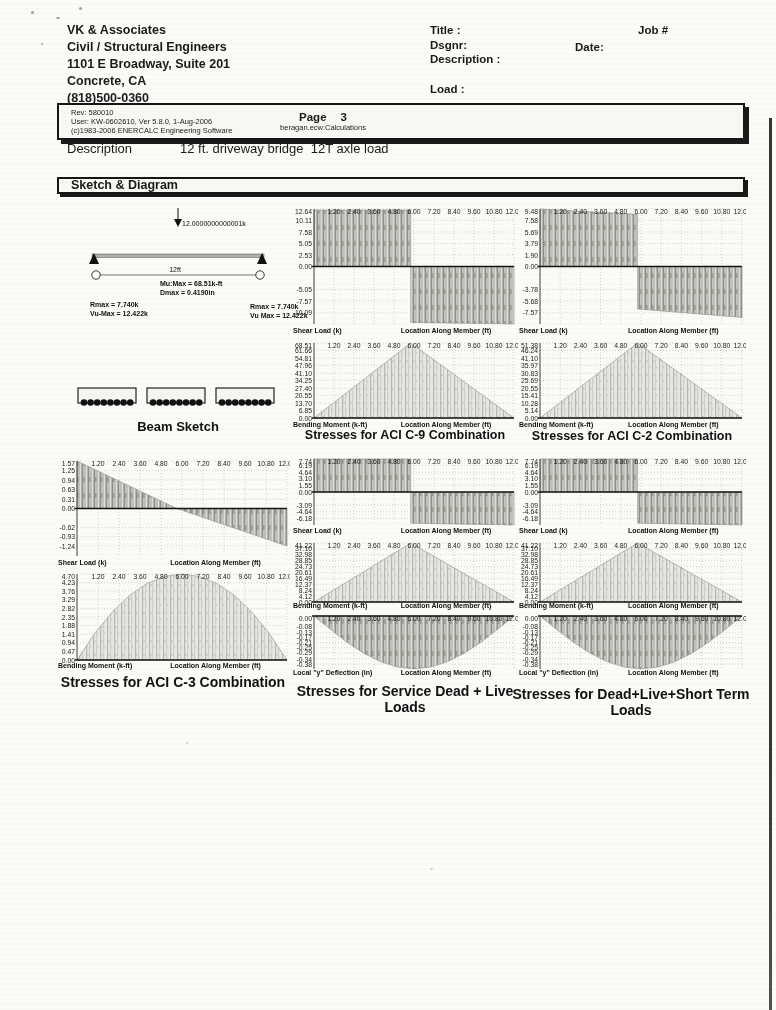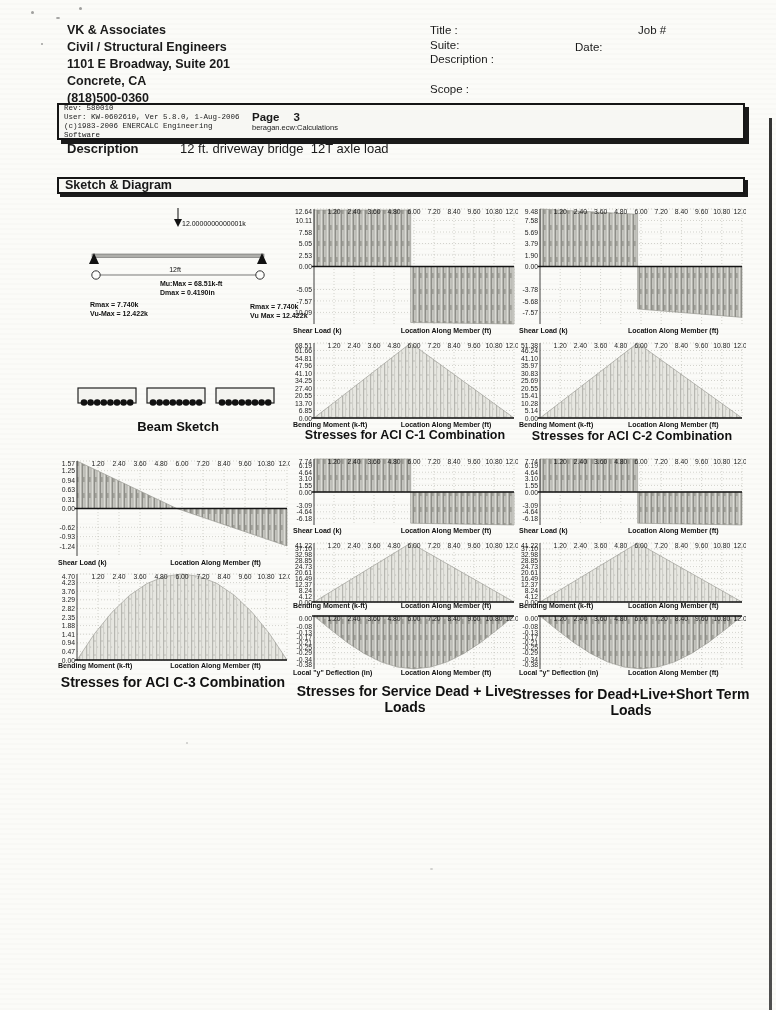--- a/index.html
+++ b/index.html
@@ -3,37 +3,37 @@
 <meta charset="utf-8">
 <title>Scanned Calc Sheet</title>
 <style>
   html,body{margin:0;padding:0;background:#e9e9e6;}
   .page{position:relative;width:776px;height:1010px;margin:0 auto;background:#fbfbf8;
         font-family:"Liberation Sans",sans-serif;color:#1a1a1a;overflow:hidden;
         background-image:repeating-linear-gradient(0deg, rgba(60,60,55,.015) 0 2px, transparent 2px 5px);}
   .abs{position:absolute;}
   
   .lh-line{font-weight:bold;font-size:12.5px;line-height:17px;white-space:pre;}
-  .form-label{font-weight:normal;font-size:11.5px;white-space:pre;}
+  .form-label{font-weight:bold;font-size:11.5px;white-space:pre;}
   
   .titlebar{left:57px;top:103px;width:688px;height:37px;background:#f7f7f3;
             border:2px solid #161616;box-shadow:4px 4px 0 0 #1a1a1a;
             display:flex;align-items:center;box-sizing:border-box;}
-  .tb-left{width:188px;padding-left:5px;font-size:7.5px;line-height:9px;color:#222;font-family:Liberation Mono, monospace;}
+  .tb-left{width:188px;padding-left:12px;font-size:7.5px;line-height:9px;color:#222;}
   .tb-center{flex:1;font-size:16.5px;font-weight:bold;letter-spacing:.2px;}
-  .tb-right{width:128px;text-align:left;padding-right:24px;}
+  .tb-right{width:128px;text-align:center;padding-right:24px;}
   .tb-page{font-size:11.5px;font-weight:bold;}
   .tb-page .num{margin-left:14px;}
   .tb-file{font-size:7.5px;}
-  .desc-label{font-weight:bold;font-size:13px;}
+  .desc-label{font-weight:normal;font-size:13px;}
   .desc-value{font-size:13px;white-space:pre;}
   
   .sectionbar{left:57px;top:177px;width:688px;height:17px;background:#f7f7f3;
               border:2px solid #161616;box-shadow:3px 3px 0 0 #1a1a1a;box-sizing:border-box;
-              font-size:12.5px;font-weight:bold;padding-left:6px;line-height:13px;}
+              font-size:12.5px;font-weight:bold;padding-left:12px;line-height:13px;}
   
   .chart-title{font-weight:bold;text-align:center;color:#111;}
   .ct-sm{font-size:12.5px;}
   .ct-lg{font-size:14px;}
   
   text{font-family:"Liberation Sans",sans-serif;}
   .tk{font-size:6.8px;fill:#1c1c1c;}
   .axl{font-size:7px;font-weight:bold;fill:#111;}
   .bs{font-size:7px;fill:#111;}
   .bsb{font-size:7px;font-weight:bold;fill:#111;}
@@ -77,24 +77,24 @@
   <div class="abs" style="left:67px;top:22px">
     <div class="lh-line">VK &amp; Associates</div>
     <div class="lh-line">Civil / Structural Engineers</div>
     <div class="lh-line">1101 E Broadway, Suite 201</div>
     <div class="lh-line">Concrete, CA</div>
     <div class="lh-line">(818)500-0360</div>
   </div>
 
   <div class="abs form-label" style="left:430px;top:24px">Title :</div>
   <div class="abs form-label" style="left:638px;top:24px">Job #</div>
-  <div class="abs form-label" style="left:430px;top:39px">Suite:</div>
+  <div class="abs form-label" style="left:430px;top:39px">Dsgnr:</div>
   <div class="abs form-label" style="left:575px;top:41px">Date:</div>
   <div class="abs form-label" style="left:430px;top:53px">Description :</div>
-  <div class="abs form-label" style="left:430px;top:83px">Scope :</div>
+  <div class="abs form-label" style="left:430px;top:83px">Load :</div>
 
   <div class="abs titlebar">
     <div class="tb-left">
       <div>Rev: 580010</div>
       <div>User: KW-0602610, Ver 5.8.0, 1-Aug-2006</div>
       <div>(c)1983-2006 ENERCALC Engineering Software</div>
     </div>
     <div class="tb-right">
       <div class="tb-page">
         <span>Page</span><span class="num">3</span>
@@ -148,21 +148,21 @@
       <circle cx="162" cy="200.5" r="3.3" fill="#111"></circle>
       <circle cx="168.6" cy="200.5" r="3.3" fill="#111"></circle>
       <circle cx="175.2" cy="200.5" r="3.3" fill="#111"></circle>
       <circle cx="181.8" cy="200.5" r="3.3" fill="#111"></circle>
       <circle cx="188.4" cy="200.5" r="3.3" fill="#111"></circle>
       <circle cx="195" cy="200.5" r="3.3" fill="#111"></circle>
       <circle cx="201.6" cy="200.5" r="3.3" fill="#111"></circle>
       <circle cx="208.2" cy="200.5" r="3.3" fill="#111"></circle>
     </svg>
 
-  <div class="abs chart-title ct-sm" style="left:282px;top:428px;width:246px">Stresses for ACI C-1 Combination</div>
+  <div class="abs chart-title ct-sm" style="left:282px;top:428px;width:246px">Stresses for ACI C-9 Combination</div>
   <div class="abs chart-title ct-sm" style="left:508px;top:429px;width:248px">Stresses for ACI C-2 Combination</div>
   <div class="abs chart-title ct-lg" style="left:40px;top:674px;width:266px">Stresses for ACI C-3 Combination</div>
   <div class="abs chart-title ct-lg" style="left:278px;top:683px;width:254px">Stresses for Service Dead + Live Loads</div>
   <div class="abs chart-title ct-lg" style="left:502px;top:686px;width:258px">Stresses for Dead+Live+Short Term Loads</div>
 
 <svg width="226" height="234" class="abs" style="left:292px;top:203px">
       <g>
         <line x1="42" x2="42" y1="6" y2="121" class="grid"></line>
         <line x1="62" x2="62" y1="6" y2="121" class="grid"></line>
         <line x1="82" x2="82" y1="6" y2="121" class="grid"></line>

